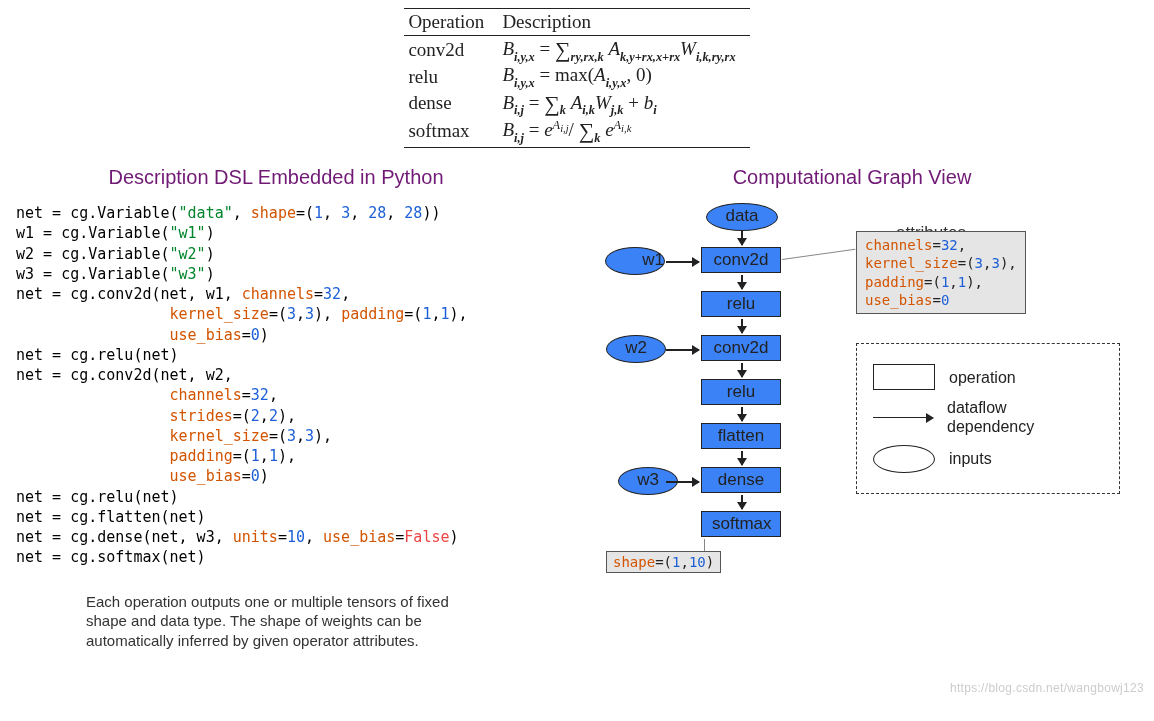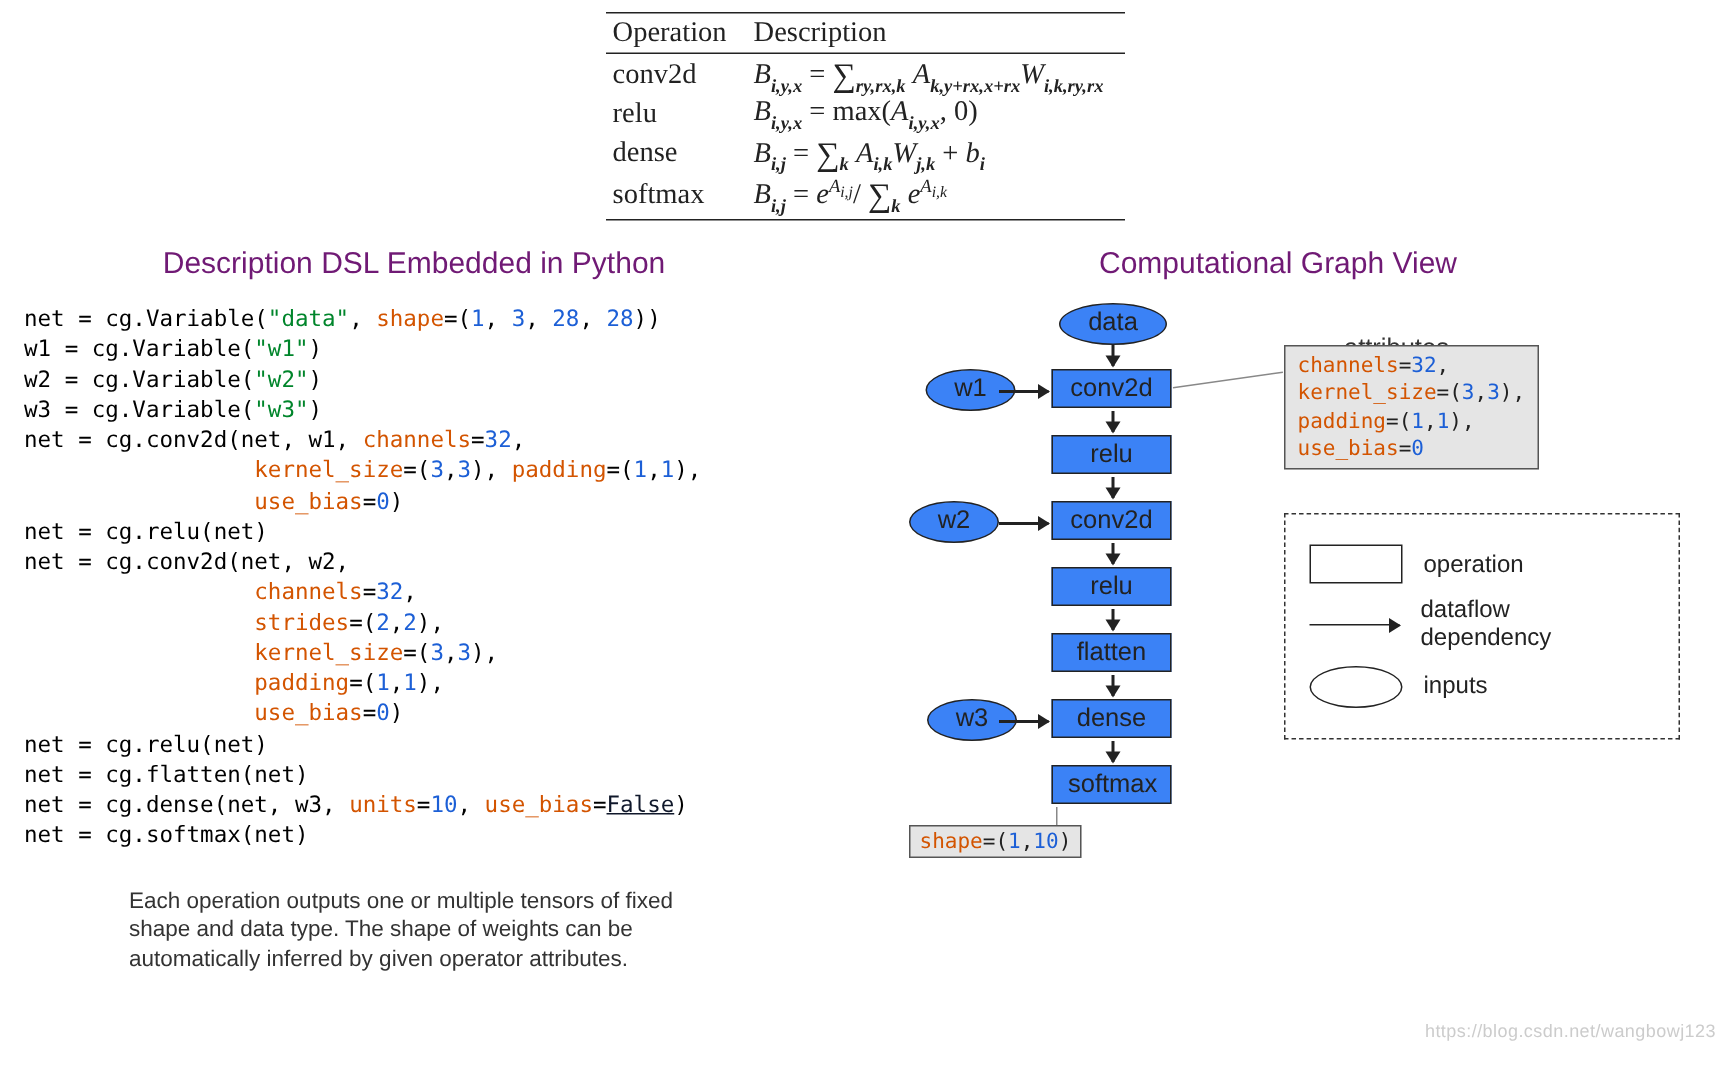--- a/index.html
+++ b/index.html
@@ -61,21 +61,21 @@
     font-family: "Menlo", "Consolas", monospace;
     font-size: 15px;
     line-height: 1.35;
     margin:0;
     white-space: pre;
     color:#000;
   }
   .kw  { color:#d35400; }   
   .str { color:#00852b; }   
   .num { color:#1c5fd6; }   
-  .bool{ color:#0f172a;text-decoration:underline; }
+  .bool{ color:#ef4444; }
 
   .note {
     margin-top: 24px;
     margin-left: 70px;
     width: 380px;
     font-size:15px;
     color:#333;
     line-height:1.3;
   }
 
@@ -245,21 +245,21 @@
   </div>
 
   <div class="right-col">
     <div class="section-title">Computational Graph View</div>
     <div class="graph-area">
 
       <div class="node ellipse" style="left:140px; top:0px; width:72px;">data</div>
 
       <div class="arrow v" style="left:175px; top:28px; height:14px;"></div>
       <div class="node opbox" style="left:135px; top:44px;">conv2d</div>
-      <div class="node ellipse" style="left:51px; top:44px;">w1</div>
+      <div class="node ellipse" style="left:39px; top:44px;text-align:right;">w1</div>
       <div class="arrow h" style="left:100px; top:58px; width:33px;"></div>
 
       <div class="arrow v" style="left:175px; top:72px; height:14px;"></div>
       <div class="node opbox" style="left:135px; top:88px;">relu</div>
 
       <div class="arrow v" style="left:175px; top:116px; height:14px;"></div>
       <div class="node opbox" style="left:135px; top:132px;">conv2d</div>
       <div class="node ellipse" style="left:40px; top:132px;">w2</div>
       <div class="arrow h" style="left:100px; top:146px; width:33px;"></div>
 

